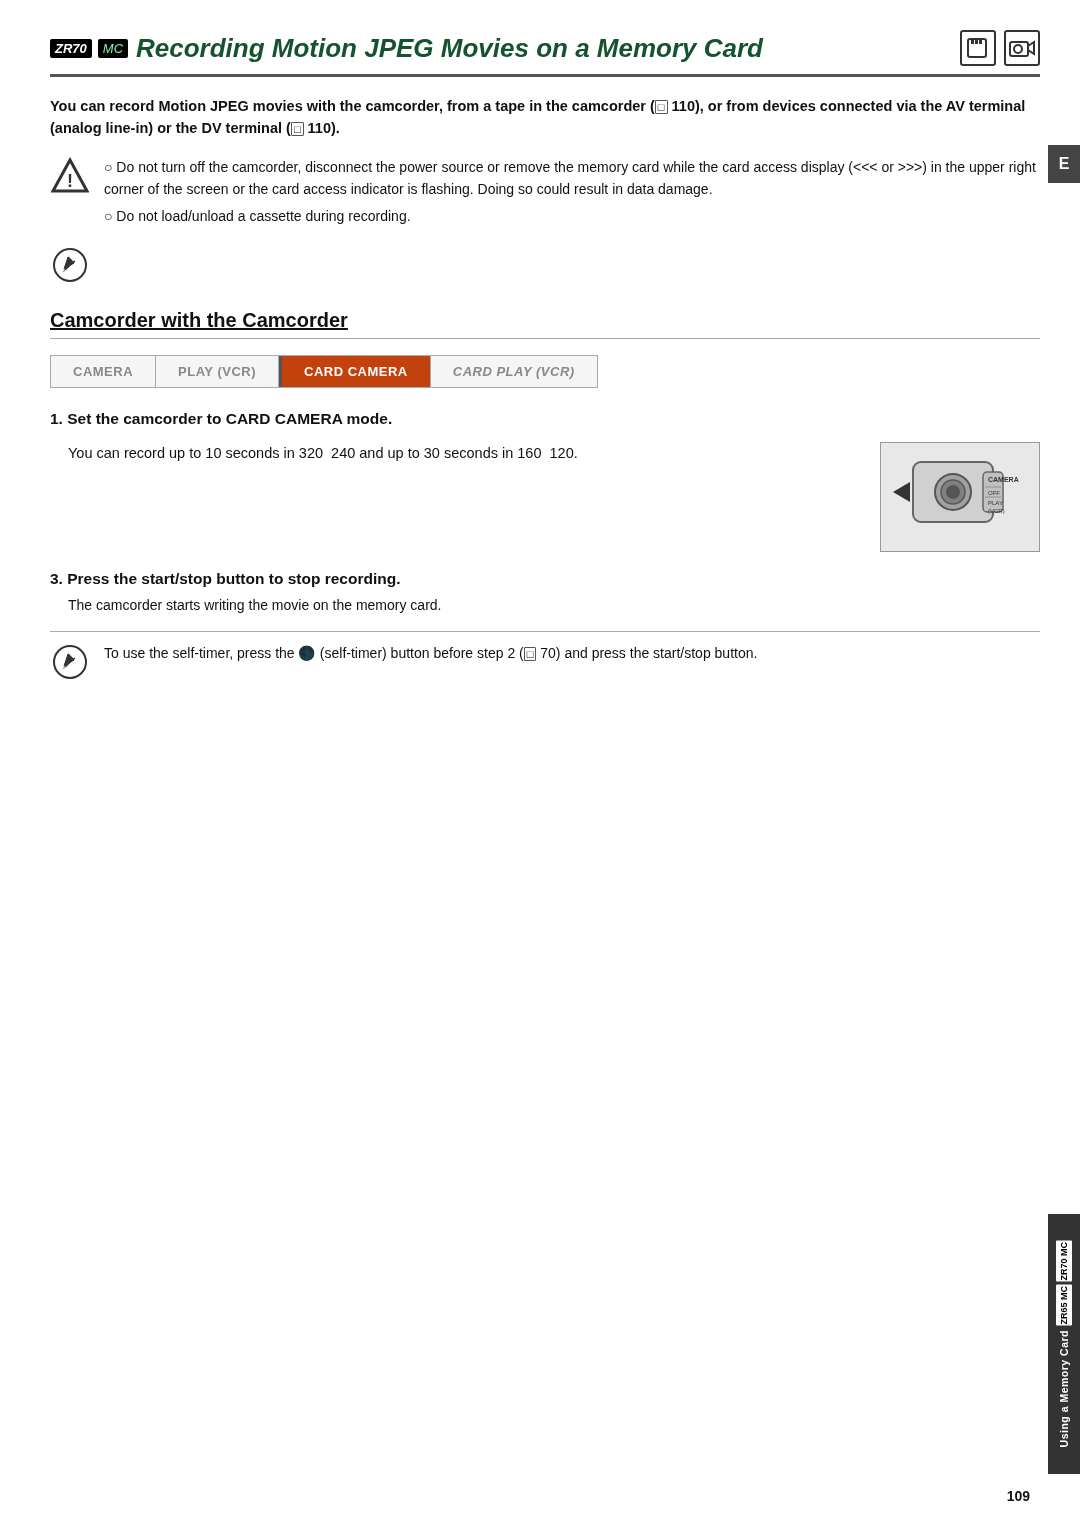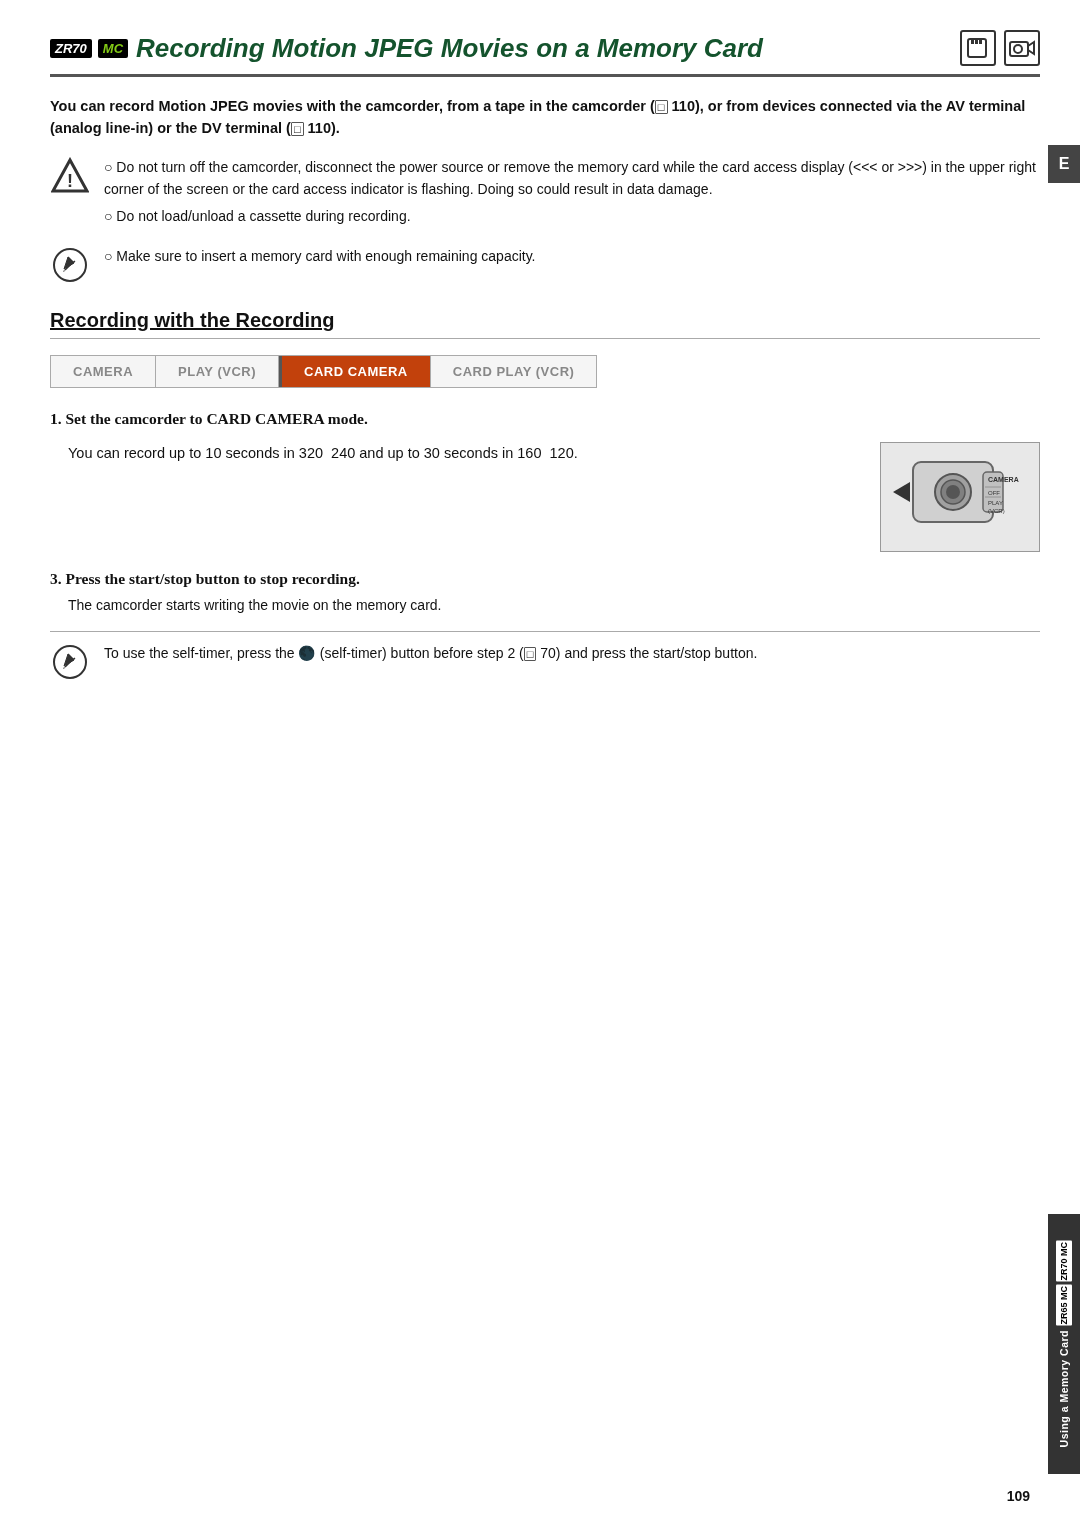--- a/index.html
+++ b/index.html
@@ -47,23 +47,23 @@
       color: #fff;
       font-size: 13px;
       font-weight: bold;
       padding: 2px 5px;
       border-radius: 2px;
       font-style: italic;
     }
 
     .badge-mc {
       background: #000;
-      color: #84cc16;
+      color: #86efac;
       font-size: 13px;
-      font-weight: bold;
+      font-weight: normal;
       padding: 2px 5px;
       border-radius: 2px;
       font-style: italic;
       margin-left: 2px;
     }
 
     .page-title-text {
       font-size: 26px;
       font-weight: bold;
       font-style: italic;
@@ -174,38 +174,38 @@
     }
 
     .mode-tab.active {
       background: #c2410c;
       color: #fff;
       border-right: 1px solid #aaa;
     }
 
     .mode-tab:last-child {
       border-right: none;
+      font-style: italic;
     }
 
     .tab-divider {
       width: 3px;
       background: #555;
       flex-shrink: 0;
     }
 
     
     .step {
       margin-bottom: 14px;
     }
 
     .step-heading {
       font-size: 15.5px;
       font-weight: bold;
       margin-bottom: 6px;
-      font-family: Liberation Serif, serif;
     }
 
     .step-body {
       font-size: 14.5px;
       line-height: 1.6;
       margin-left: 18px;
     }
 
     
     .step2-area {
@@ -375,26 +375,25 @@
         <svg class="note-icon-pencil" viewBox="0 0 36 36">
           <circle cx="18" cy="18" r="16" fill="none" stroke="#333" stroke-width="2"></circle>
           <path d="M12 22 L16 10 L22 16 Z" fill="#333" stroke="#333" stroke-width="1"></path>
           <line x1="16" y1="10" x2="22" y2="16" stroke="#333" stroke-width="1.5"></line>
           <path d="M13 23 Q18 18 23 14" fill="none" stroke="#333" stroke-width="1.5"></path>
           <path d="M12 23 L11 25 L13 24 Z" fill="#333"></path>
         </svg>
       </div>
       <div class="notice-content">
         <ul>
-          <li>Make sure to insert a memory card with enough remaining capacity.</li>
         </ul>
       </div>
     </div>
 
-    <div class="section-heading">Recording with the Recording</div>
+    <div class="section-heading">Camcorder with the Camcorder</div>
 
     <div class="mode-tabs">
       <div class="mode-tab">
         <span>CAMERA</span>
       </div>
       <div class="mode-tab">
         <span>PLAY (VCR)</span>
       </div>
       <div class="tab-divider"></div>
       <div class="mode-tab active">

